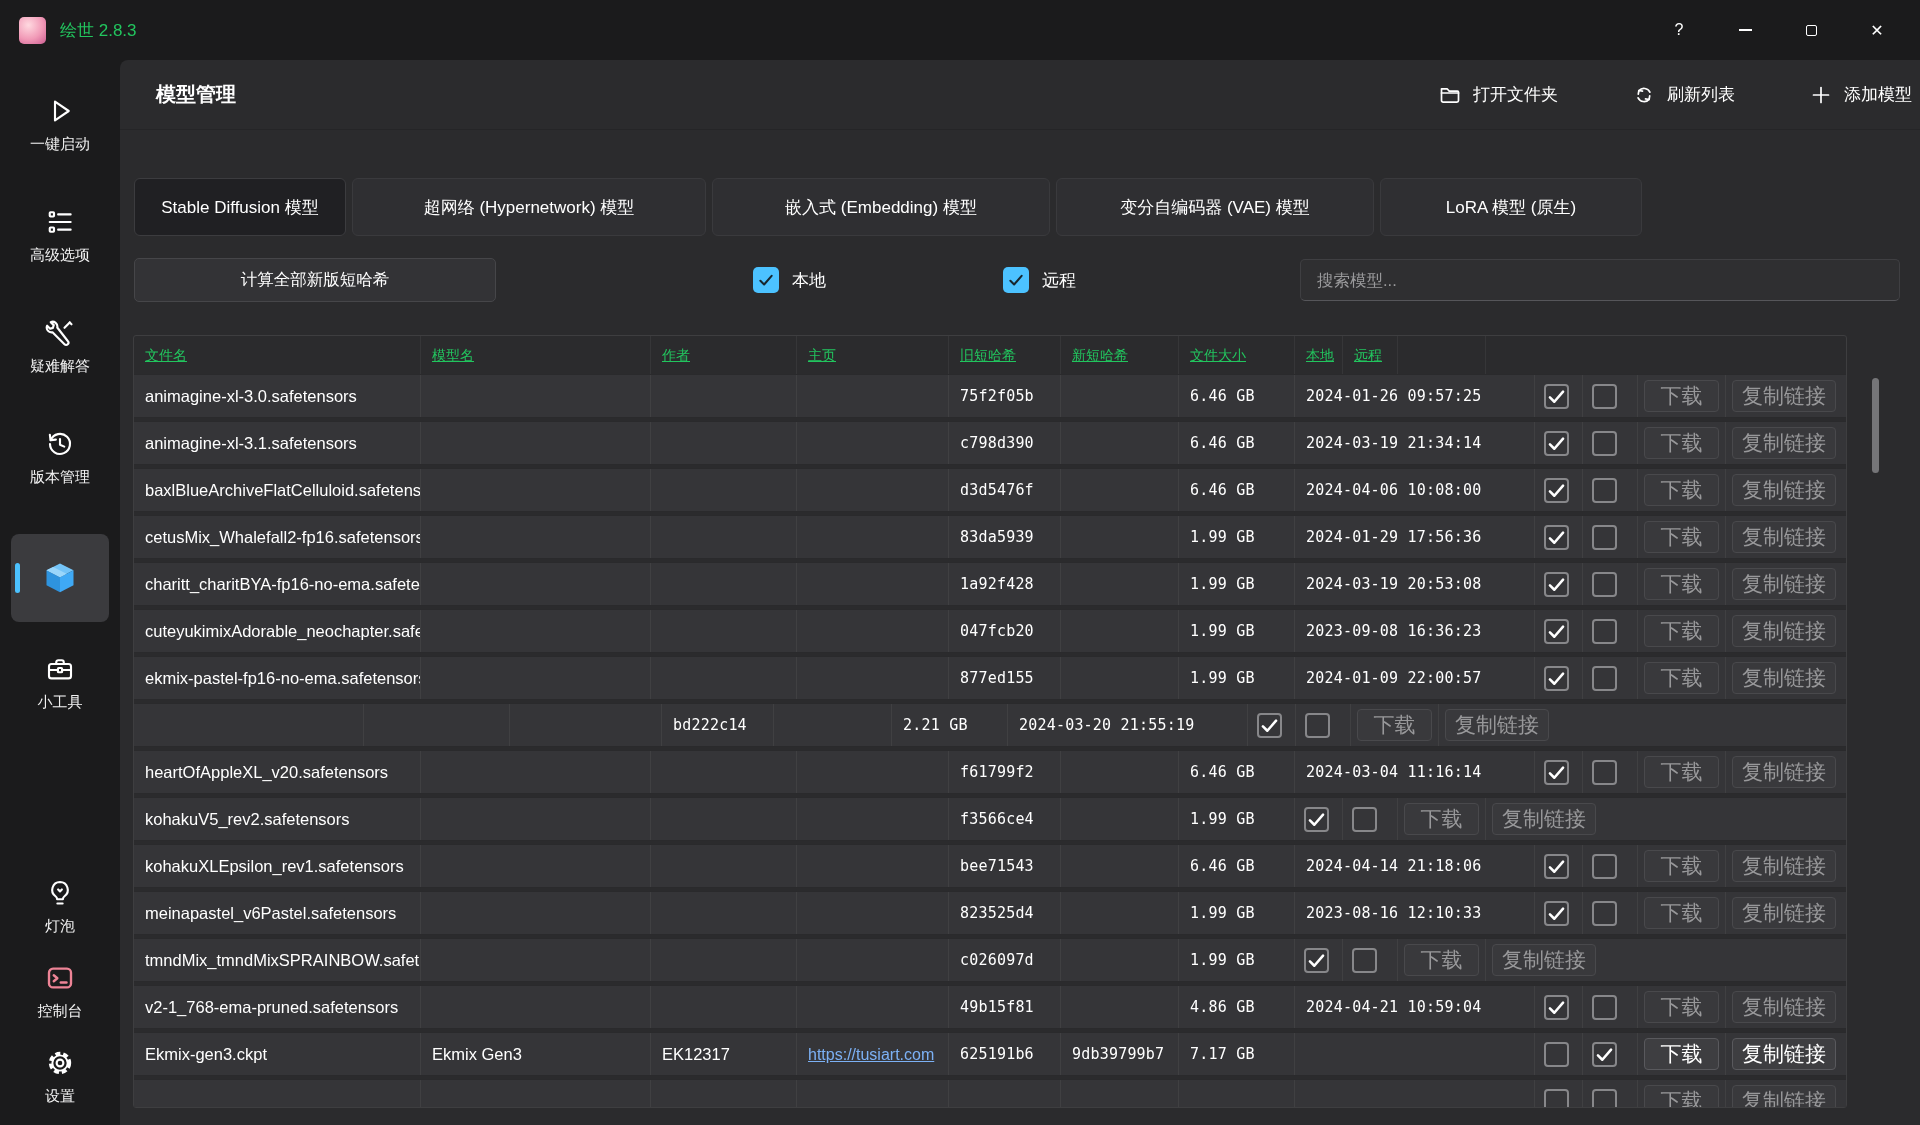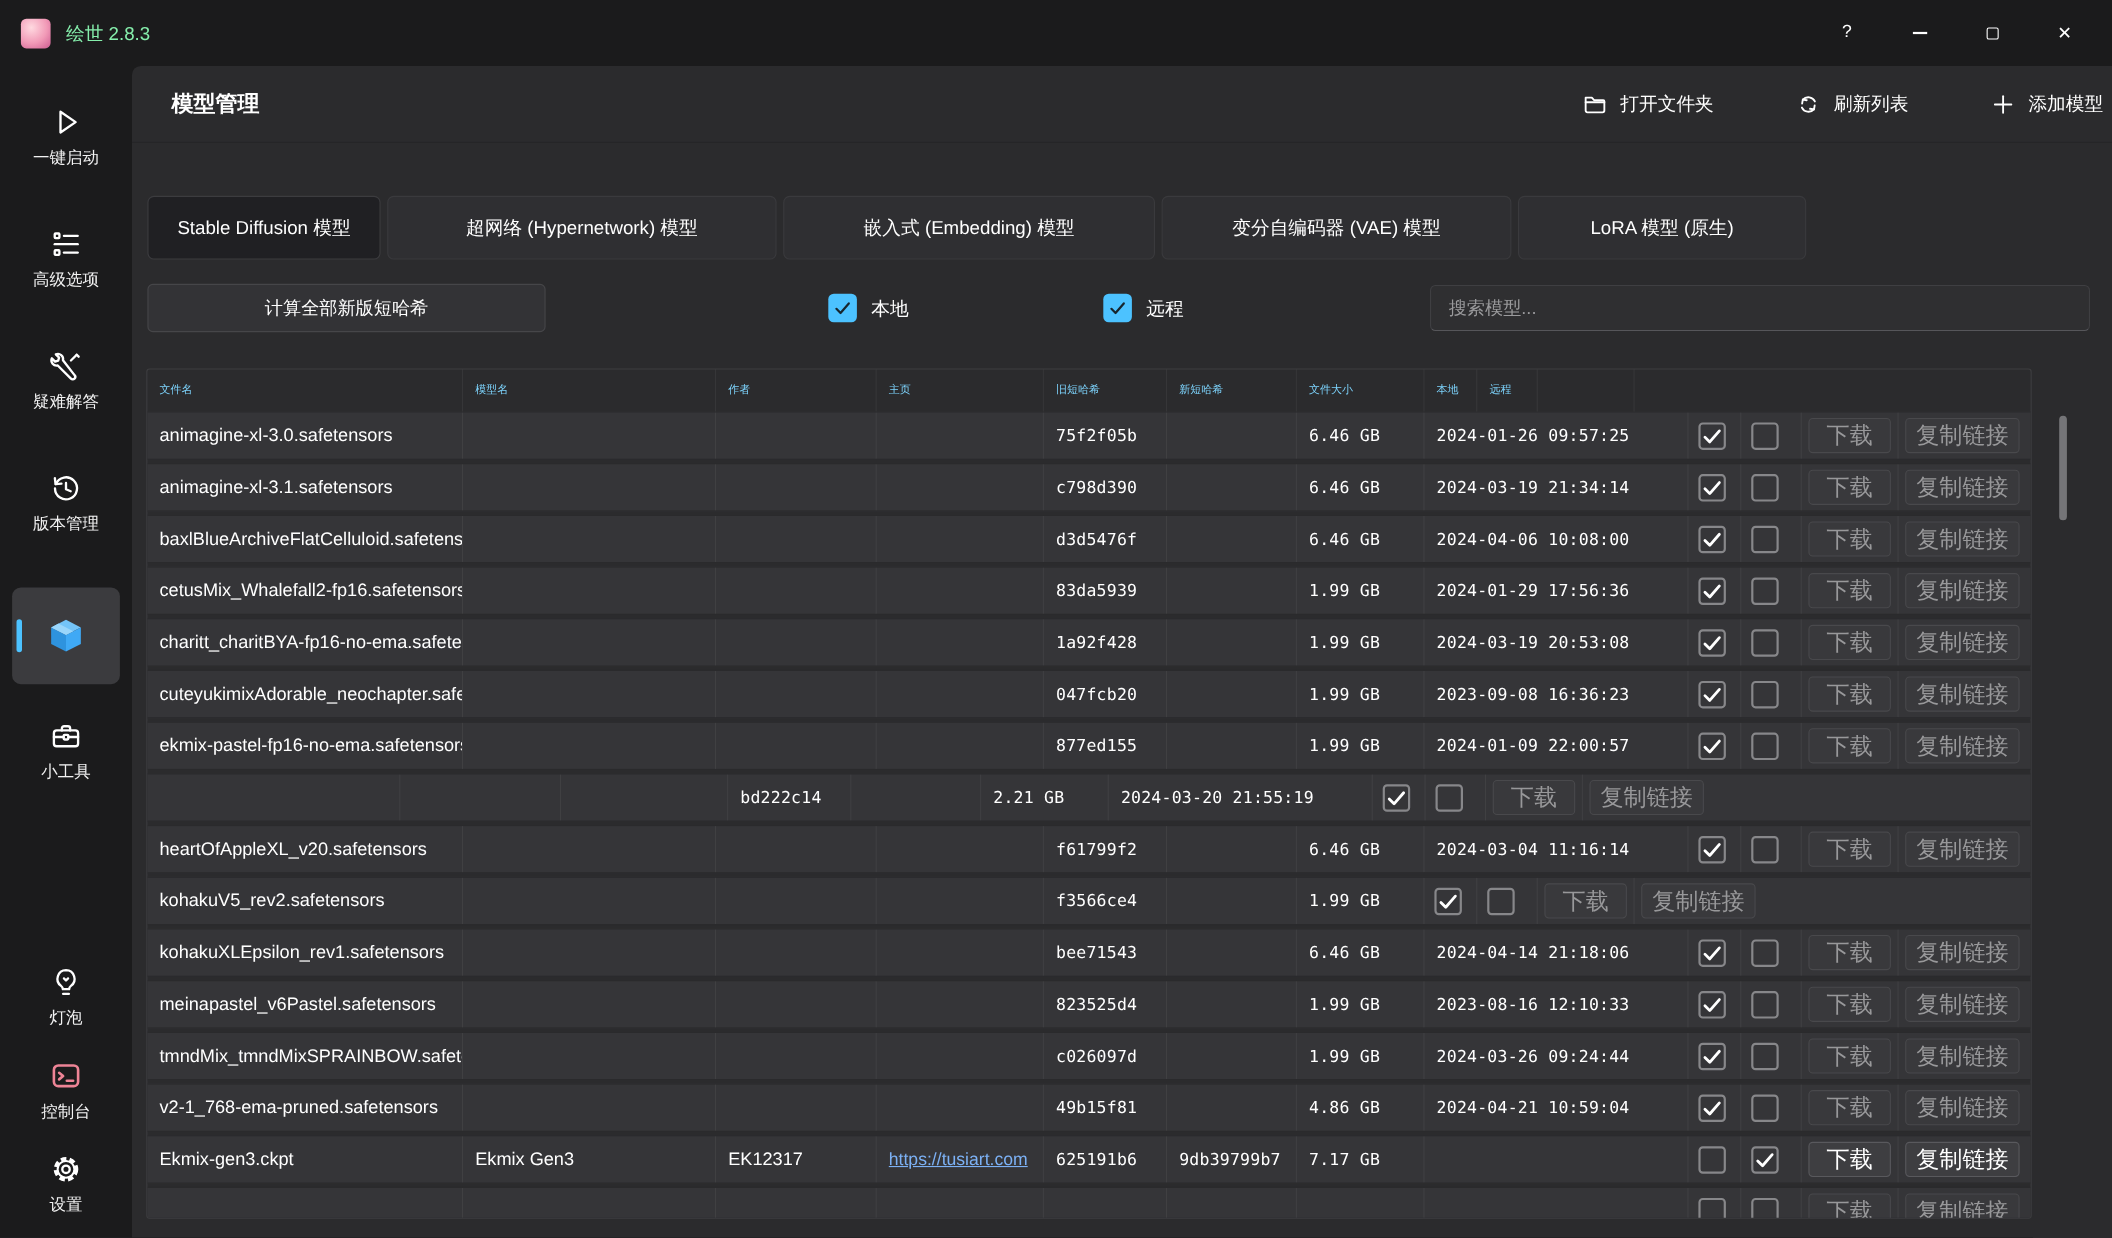--- a/index.html
+++ b/index.html
@@ -3,21 +3,21 @@
 <meta charset="utf-8">
 <style>
   html,body{margin:0;padding:0;width:1920px;height:1125px;overflow:hidden;
     background:#1b1b1c;font-family:"Liberation Sans",sans-serif;color:#fff;}
   *{box-sizing:border-box;}
 
   
   .titlebar{position:absolute;left:0;top:0;width:1920px;height:60px;display:flex;align-items:center;}
   .app-icon{width:27px;height:27px;border-radius:5px;margin-left:19px;
     background:radial-gradient(circle at 35% 30%, #ffd9e0, #f19ab7 55%, #d9709d 85%, #b85f8c);}
-  .app-title{margin-left:14px;font-size:17px;color:#86efac;}
+  .app-title{margin-left:14px;font-size:17px;color:#22c55e;}
   .win-controls{margin-left:auto;display:flex;align-items:center;height:100%;}
   .win-btn{width:46px;height:44px;display:flex;align-items:center;justify-content:center;
     color:#fff;font-size:16px;margin-right:20px;cursor:default;}
   .glyph-min{display:block;width:13px;height:2px;background:#fff;}
   .glyph-max{display:block;width:11px;height:11px;border:1.5px solid #fff;border-radius:2px;}
 
   
   .sidebar{position:absolute;left:0;top:60px;width:120px;height:1065px;display:flex;flex-direction:column;
     padding-top:36px;padding-bottom:14px;}
   .side-item{display:flex;flex-direction:column;align-items:center;gap:9px;margin-bottom:54px;}
@@ -61,22 +61,22 @@
   .bluebox svg{width:18px;height:18px;}
   .chk-label{font-size:17px;}
   .search-box{position:absolute;left:1180px;top:1px;width:600px;height:42px;background:#2f2f31;
     border:1px solid #3f3f42;border-bottom:1px solid #56565a;border-radius:5px;color:#fff;
     font-size:16.5px;font-family:inherit;padding:0 16px;outline:none;}
   .search-box::placeholder{color:#9a9a9c;}
 
   
   .table-wrap{position:absolute;left:13px;top:275px;width:1714px;border:1px solid #3e3e40;border-radius:3px;}
   .thead{display:flex;height:38px;}
-  .hcell{font-size:10px;color:#7dd3fc;line-height:38px;padding:0 11px;white-space:nowrap;overflow:hidden;
-    border-right:1px solid rgba(255,255,255,0.055);}
+  .hcell{font-size:14px;color:#22c55e;line-height:38px;padding:0 11px;white-space:nowrap;overflow:hidden;
+    border-right:1px solid rgba(255,255,255,0.055);text-decoration:underline;}
   .hcell:last-child{border-right:none;}
   .tbody{height:733px;overflow:hidden;}
   .trow{display:flex;height:44px;margin-bottom:3px;background:#353538;border-top:1px solid #2a2a2c;
     border-bottom:1px solid #2a2a2c;}
   .cell{height:100%;padding:0 11px;line-height:43px;white-space:nowrap;overflow:hidden;
     border-right:1px solid rgba(255,255,255,0.055);}
   .cell:last-child{border-right:none;}
   .cell.txt{font-size:16.5px;}
   .cell.mono{font-family:"DejaVu Sans Mono",monospace;font-size:15px;letter-spacing:0.2px;}
   .link{color:#7cb1f5;text-decoration:underline;font-size:16px;}
@@ -579,21 +579,20 @@
           </div>
         </div>
         <div class="trow">
           <div class="cell txt" style="width: 287px;">tmndMix_tmndMixSPRAINBOW.safetensors</div>
           <div class="cell txt" style="width: 230px;"></div>
           <div class="cell txt" style="width: 146px;"></div>
           <div class="cell" style="width: 152px;"></div>
           <div class="cell mono" style="width: 112px;">c026097d</div>
           <div class="cell mono" style="width: 118px;"></div>
           <div class="cell mono" style="width: 116px;">1.99 GB</div>
-          <div class="cell mono" style="width: 240px;">2024-03-26 09:24:44</div>
           <div class="cell ck" style="width: 48px;">
             <span class="cb">
               <svg viewBox="0 0 24 24" fill="none" stroke="#fff" stroke-width="2.9" stroke-linecap="round" stroke-linejoin="round">
                 <polyline points="4.5,13 9.5,18 19.5,6.5"></polyline>
               </svg>
             </span>
           </div>
           <div class="cell ck" style="width: 55px;">
             <span class="cb"></span>
           </div>

